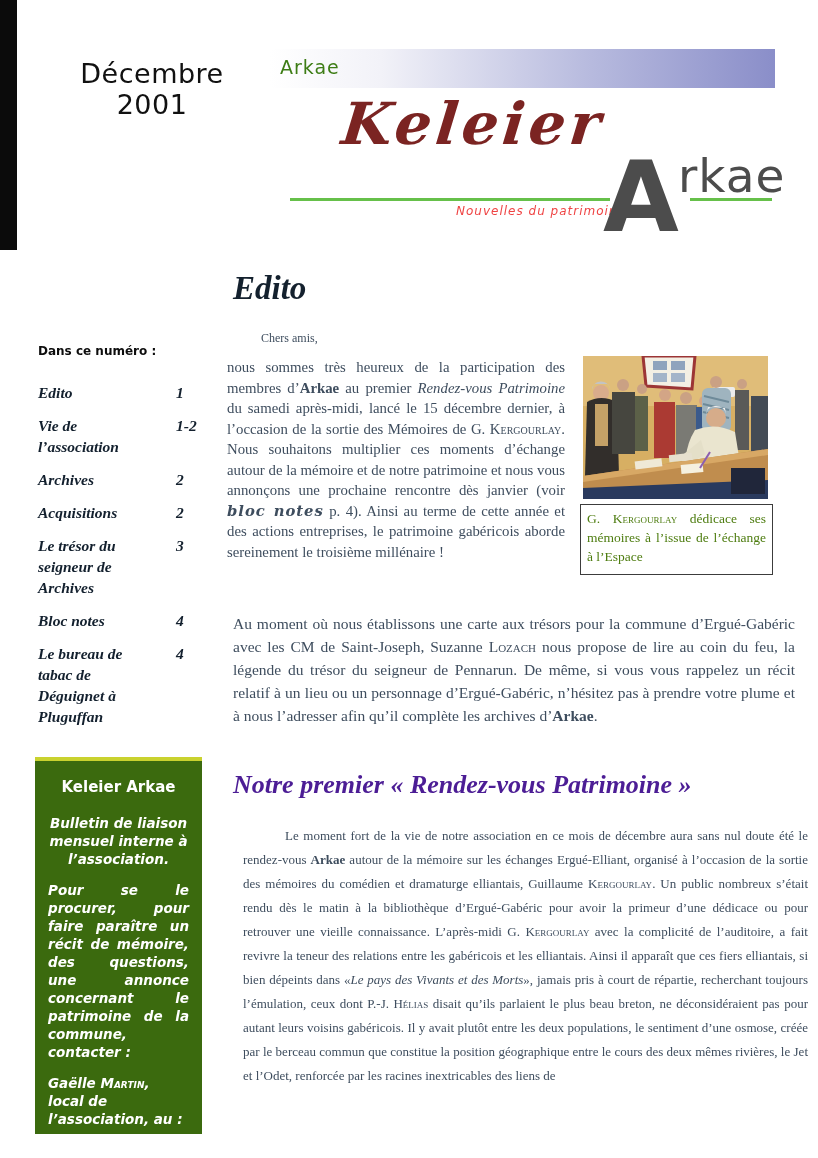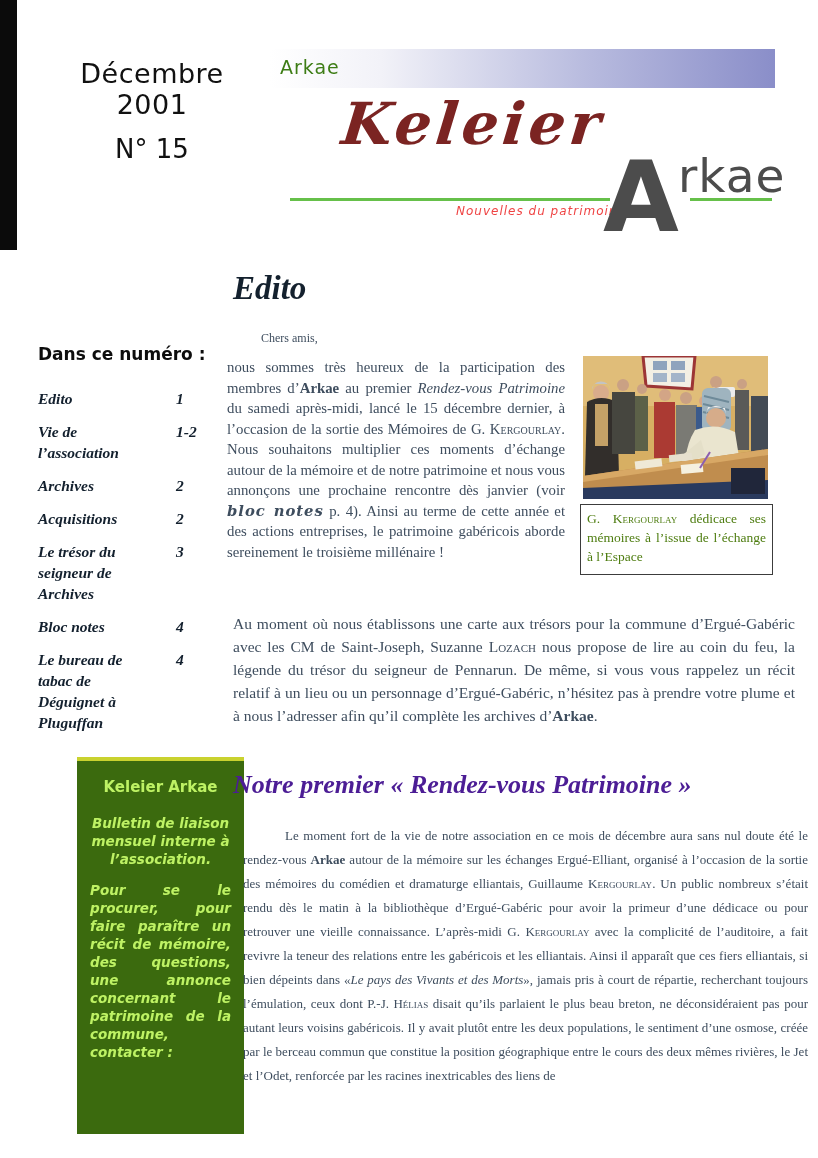--- a/index.html
+++ b/index.html
@@ -37,30 +37,30 @@
   .logo .bigA { position:absolute; left:333px; bottom:-2px; line-height:0.82;
           font-family:"DejaVu Sans","Liberation Sans",sans-serif; font-weight:bold;
           font-size:98px; color:#4c4c4c; }
   .logo .rkae { position:absolute; left:408px; top:64px; line-height:1;
           font-family:"DejaVu Sans","Liberation Sans",sans-serif;
           font-size:47px; color:#4c4c4c; letter-spacing:1px; }
 
   
   .toc { position:absolute; left:38px; top:344px; width:172px; }
   .toc .toc-title { font-family:"DejaVu Sans","Liberation Sans",sans-serif;
-          font-weight:bold; font-size:17px; color:#0d0d0d; margin-bottom:24px; }
+          font-weight:bold; font-size:12px; color:#0d0d0d; margin-bottom:24px; }
   .toc .row { display:flex; justify-content:space-between; margin-bottom:12px;
           font-weight:bold; font-style:italic; font-size:15.5px; line-height:21px; color:#13202e; }
   .toc .row .lbl { width:118px; }
   .toc .row .pg  { text-align:left; width:34px; flex-shrink:0; padding-top:0; }
 
   
   .infobox { position:absolute; left:35px; top:757px; width:167px; height:377px;
           background:#3b6a0e; border-top:4px solid #c9d22f; padding:17px 13px;
-          font-family:"DejaVu Sans","Liberation Sans",sans-serif; color:#bef264;margin-left:42px; }
+          font-family:"DejaVu Sans","Liberation Sans",sans-serif; color:#ffffff; }
   .infobox .ib-title { text-align:center; font-weight:bold; font-size:15px; margin-bottom:18px; }
   .infobox .ib-p { font-weight:bold; font-style:italic; font-size:13.5px; line-height:18px; margin-bottom:13px; }
   .infobox .ib-center { text-align:center; }
   .infobox .ib-just { text-align:justify; }
 
   
   .edito-heading { position:absolute; left:233px; top:270px;
           font-weight:bold; font-style:italic; font-size:33px; color:#14212e; }
   .salutation { position:absolute; left:233px; top:331px; font-size:12px; text-indent:28px; }
   .edito-p1 { position:absolute; left:227px; top:357px; width:338px;
@@ -89,21 +89,20 @@
 </style>
 </head>
 <body>
 
 <div class="page">
 
   <div class="black-bar"></div>
 
   <div class="issue">
     <div class="date">Décembre 2001</div>
-    <div class="num">N° 15</div>
   </div>
 
   <div class="band">
     <span class="band-label">Arkae</span>
   </div>
 
   <div class="logo">
     <div class="keleier">Keleier</div>
     <div class="gline1"></div>
     <div class="tagline">Nouvelles du patrimoine</div>
@@ -141,20 +140,21 @@
     <div class="row">
       <span class="lbl">Le bureau de tabac de Déguignet à Pluguffan</span>
       <span class="pg">4</span>
     </div>
   </div>
 
   <div class="infobox">
     <div class="ib-title">Keleier Arkae</div>
     <div class="ib-p ib-center">Bulletin de liaison mensuel interne à l’association.</div>
     <div class="ib-p ib-just">Pour se le procurer, pour faire paraître un récit de mémoire, des questions, une annonce concernant le patrimoine de la commune, contacter :</div>
+    <div class="ib-p"><span>Gaëlle </span><span class="seg-sc">Martin</span><span>, local de l’association, au :</span></div>
   </div>
 
   <div class="edito-heading">Edito</div>
   <div class="salutation">Chers amis,</div>
   <div class="edito-p1"><span>nous sommes très heureux de la participation des membres d’</span><span class="seg-b">Arkae</span><span> au premier </span><span class="seg-i">Rendez-vous Patrimoine</span><span> du samedi après-midi, lancé le 15 décembre dernier, à l’occasion de la sortie des Mémoires de G. </span><span class="seg-sc">Kergourlay</span><span>. Nous souhaitons multiplier ces moments d’échange autour de la mémoire et de notre patrimoine et nous vous annonçons une prochaine rencontre dès janvier (voir </span><span class="seg-script">bloc notes</span><span> p. 4). Ainsi au terme de cette année et des actions entreprises, le patrimoine gabéricois aborde sereinement le troisième millénaire !</span></div>
 
   <div class="photo">
     <svg width="185" height="143" viewBox="0 0 185 143" xmlns="http://www.w3.org/2000/svg">
       <rect x="0" y="0" width="185" height="143" fill="#d7af63"></rect>
       <rect x="0" y="0" width="185" height="50" fill="#e0bd79"></rect>

